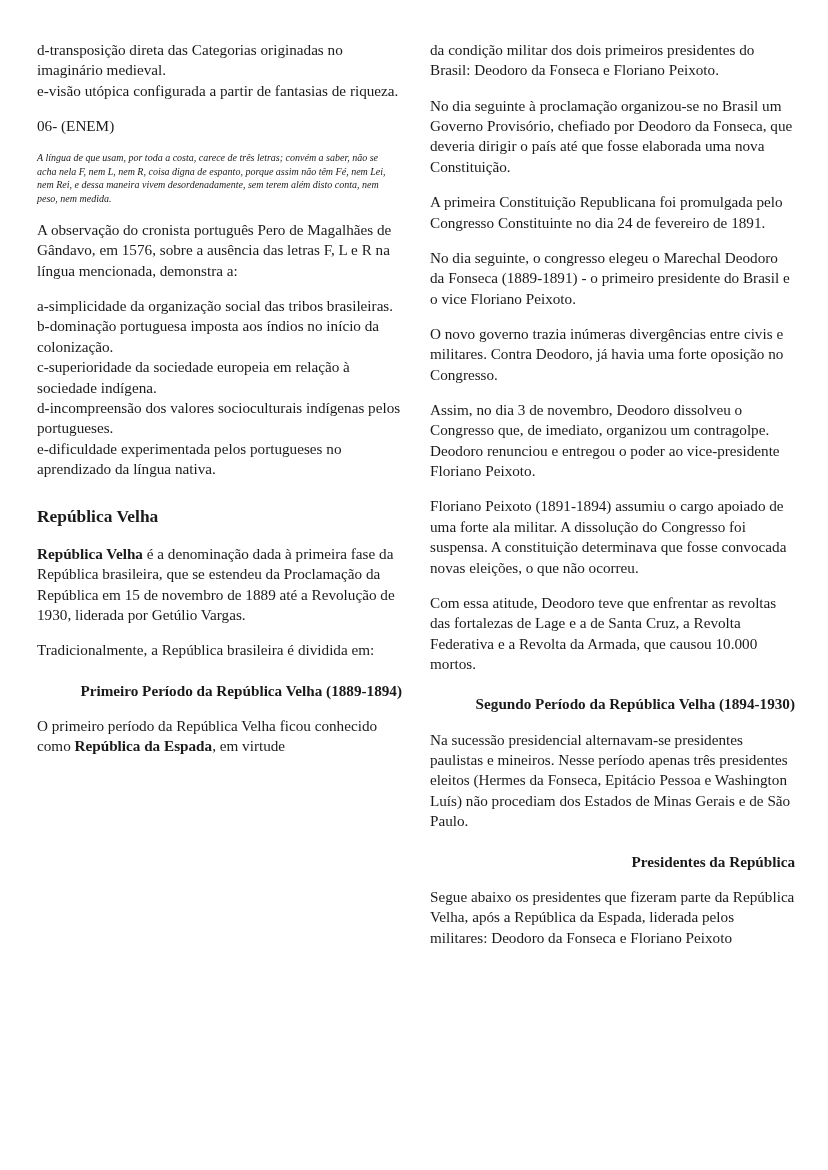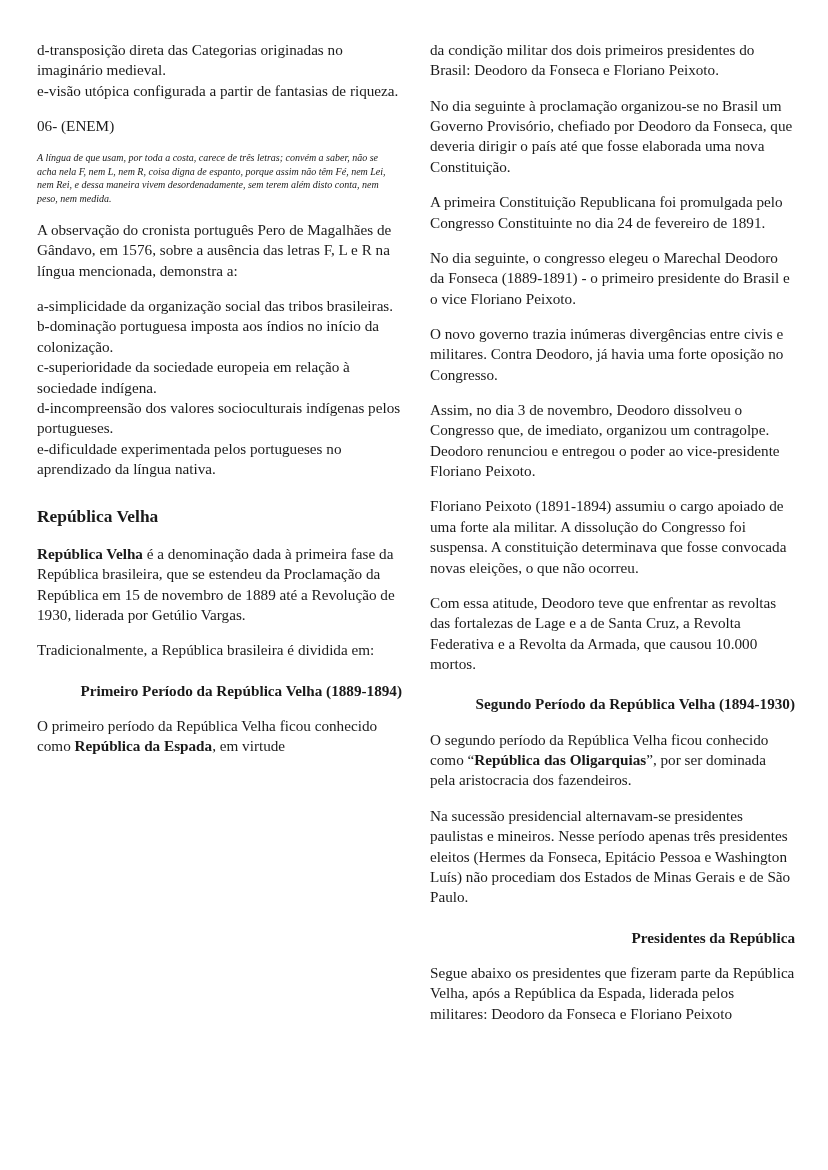--- a/index.html
+++ b/index.html
@@ -148,21 +148,20 @@
 
       <p>Assim, no dia 3 de novembro, Deodoro dissolveu o Congresso que, de imediato, organizou um contragolpe. Deodoro renunciou e entregou o poder ao vice-presidente Floriano Peixoto.</p>
 
       <p>Floriano Peixoto (1891-1894) assumiu o cargo apoiado de uma forte ala militar. A dissolução do Congresso foi suspensa. A constituição determinava que fosse convocada novas eleições, o que não ocorreu.</p>
 
       <p>Com essa atitude, Deodoro teve que enfrentar as revoltas das fortalezas de Lage e a de Santa Cruz, a Revolta Federativa e a Revolta da Armada, que causou 10.000 mortos.</p>
 
 
       <h3 class="sub-title">Segundo Período da República Velha (1894-1930)</h3>
 
-      <p><span>O segundo período da República Velha ficou conhecido como “</span><b>República das Oligarquias</b><span>”, por ser dominada pela aristocracia dos fazendeiros.</span></p>
 
       <p>Na sucessão presidencial alternavam-se presidentes paulistas e mineiros. Nesse período apenas três presidentes eleitos (Hermes da Fonseca, Epitácio Pessoa e Washington Luís) não procediam dos Estados de Minas Gerais e de São Paulo.</p>
 
       <h3 class="sub-title">Presidentes da República</h3>
 
       <p class="tight">Segue abaixo os presidentes que fizeram parte da República Velha, após a República da Espada, liderada pelos militares: Deodoro da Fonseca e Floriano Peixoto</p>
 
     </div>
 
   </div>

